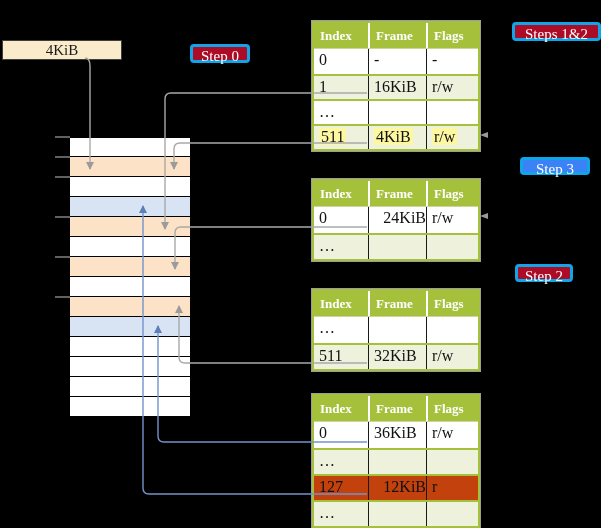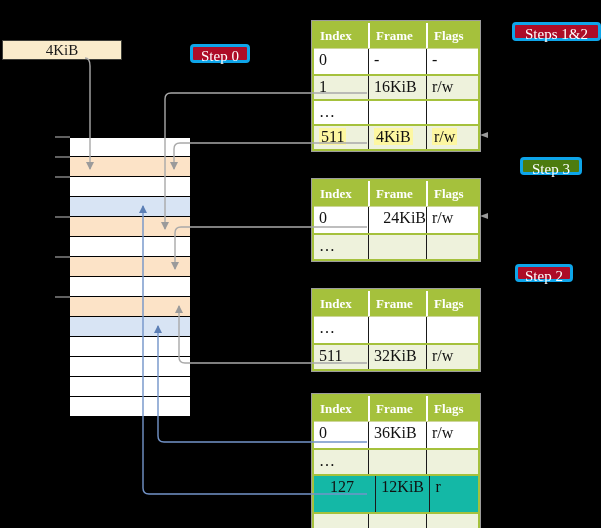--- a/index.html
+++ b/index.html
@@ -32,21 +32,21 @@
   <div class="root-box" style="background: rgb(250, 236, 203);">
     <span>4KiB</span>
   </div>
 
   <div class="badge" style="left: 190px; top: 44px; width: 60px; background: rgb(173, 12, 39);">
     <span>Step 0</span>
   </div>
   <div class="badge" style="left: 512px; top: 22px; width: 89px; background: rgb(173, 12, 39);">
     <span>Steps 1&amp;2</span>
   </div>
-  <div class="badge" style="left: 520px; top: 157px; width: 62px; height: 18px; line-height: 18px; background: #4d7c0f; text-align: center;">
+  <div class="badge" style="left: 520px; top: 157px; width: 70px; height: 18px; line-height: 18px; background: #3b82f6; text-align: center;">
     <span>Step 3</span>
   </div>
   <div class="badge" style="left: 515px; top: 264px; width: 58px; height: 18px; line-height: 18px; background: rgb(173, 12, 39);">
     <span>Step 2</span>
   </div>
 
   <div class="memcol" id="memcol">
       <div class="mem-row" style="background: rgb(255, 255, 255);"></div>
       <div class="mem-row" style="background: rgb(252, 227, 199);"></div>
       <div class="mem-row" style="background: rgb(255, 255, 255);"></div>
@@ -133,23 +133,23 @@
       <div class="trow" style="height: 26px; background: rgb(255, 255, 255);">
         <div class="cell" style="width: 54px;">0</div>
         <div class="cell" style="width: 58px;">36KiB</div>
         <div class="cell" style="width: 52px;">r/w</div>
       </div>
       <div class="trow" style="height: 26px; background: rgb(238, 242, 220);">
         <div class="cell" style="width: 54px;">…</div>
         <div class="cell" style="width: 58px;"></div>
         <div class="cell" style="width: 52px;"></div>
       </div>
-      <div class="trow" style="height: 38px; background: #14b8a6; padding-left: 11px;">
+      <div class="trow" style="height: 26px; background: #c2410c;">
         <div class="cell" style="width: 54px;">127</div>
-        <div class="cell" style="width: 58px;">12KiB</div>
+        <div class="cell" style="width: 58px; text-align: right;">12KiB</div>
         <div class="cell" style="width: 52px;">r</div>
       </div>
       <div class="trow" style="height: 26px; background: rgb(238, 242, 220);">
         <div class="cell" style="width: 54px;">…</div>
         <div class="cell" style="width: 58px;"></div>
         <div class="cell" style="width: 52px;"></div>
       </div>
     </div>
 
   <svg class="overlay" width="601" height="528" id="overlay">

